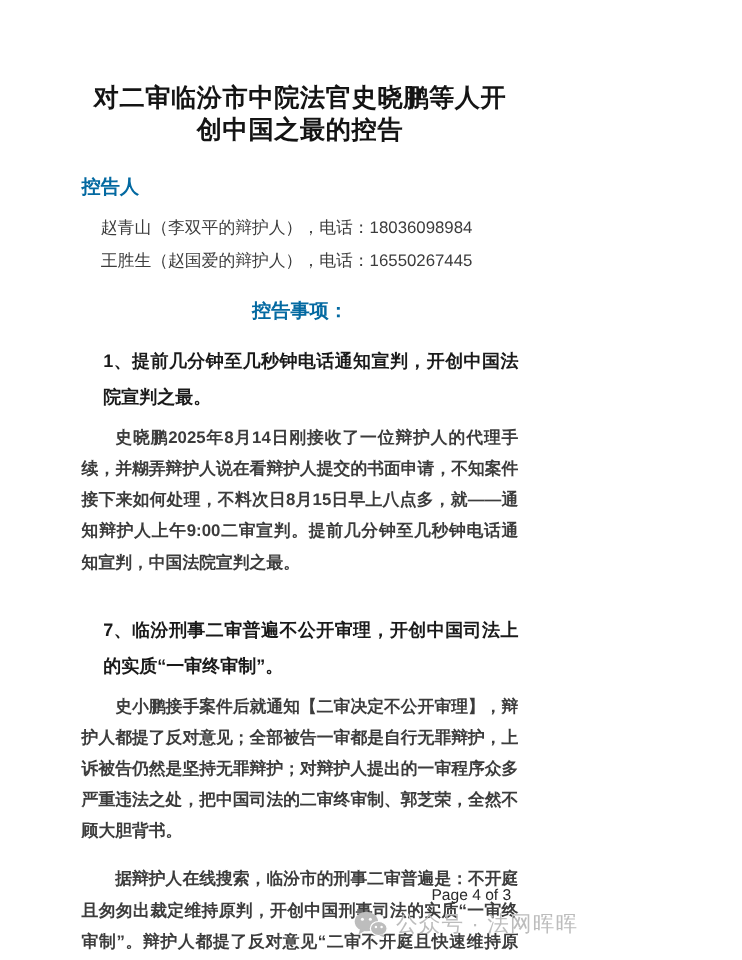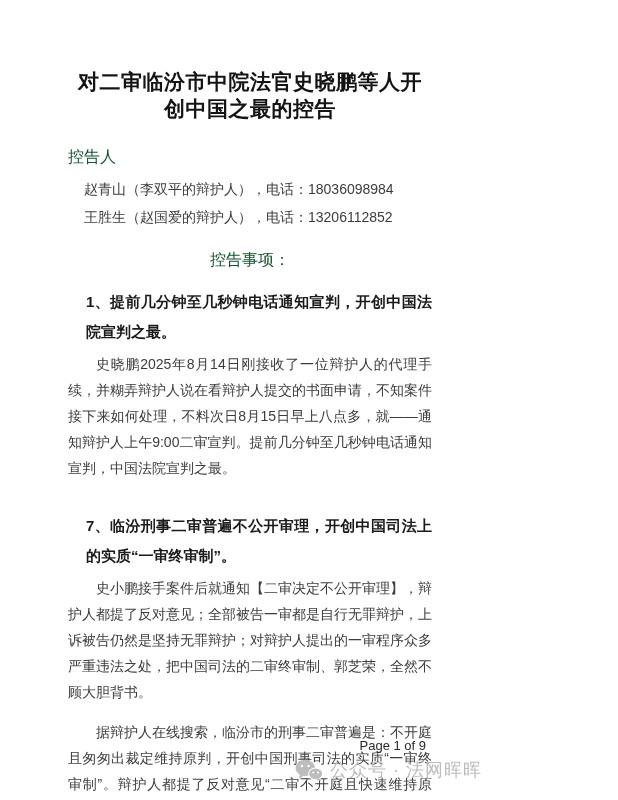--- a/index.html
+++ b/index.html
@@ -26,22 +26,22 @@
     font-size: 21px;
     font-weight: 700;
     text-align: center;
     color: #141414;
     letter-spacing: 0.5px;
     line-height: 1.3;
   }
   .section-heading {
     margin: 0 0 12px 0;
     font-size: 16px;
-    font-weight: 400;
-    color: #14532d;
+    font-weight: 700;
+    color: #0369a1;
     line-height: 1.3;
   }
   .accuser-line {
     margin: 0 0 7px 16px;
     font-size: 14px;
     color: #3c3c3c;
     line-height: 21px;
   }
   .matters-heading {
     margin-top: 22px;
@@ -58,20 +58,21 @@
   .item-title.first {
     margin-top: 16px;
   }
   .para {
     margin: 0 0 14px 0;
     font-size: 14px;
     color: #3c3c3c;
     line-height: 26px;
     text-indent: 2em;
     text-align: justify;
+    font-weight: bold;
   }
   .page-indicator {
     position: absolute;
     top: 738px;
     right: 72px;
     font-size: 13px;
     color: #2a2a2a;
   }
   .watermark {
     position: absolute;
@@ -91,34 +92,34 @@
 </style>
 </head>
 <body>
 
 <div class="doc">
 
   <h1 class="title">对二审临汾市中院法官史晓鹏等人开创中国之最的控告</h1>
 
   <h2 class="section-heading">控告人</h2>
   <p class="accuser-line">赵青山（李双平的辩护人），电话：18036098984</p>
-  <p class="accuser-line">王胜生（赵国爱的辩护人），电话：13206112852</p>
+  <p class="accuser-line">王胜生（赵国爱的辩护人），电话：16550267445</p>
 
   <h2 class="section-heading matters-heading">控告事项：</h2>
 
   <h3 class="item-title first">1、提前几分钟至几秒钟电话通知宣判，开创中国法院宣判之最。</h3>
   <p class="para">史晓鹏2025年8月14日刚接收了一位辩护人的代理手续，并糊弄辩护人说在看辩护人提交的书面申请，不知案件接下来如何处理，不料次日8月15日早上八点多，就——通知辩护人上午9:00二审宣判。提前几分钟至几秒钟电话通知宣判，中国法院宣判之最。</p>
 
   <h3 class="item-title">7、临汾刑事二审普遍不公开审理，开创中国司法上的实质“一审终审制”。</h3>
   <p class="para">史小鹏接手案件后就通知【二审决定不公开审理】，辩护人都提了反对意见；全部被告一审都是自行无罪辩护，上诉被告仍然是坚持无罪辩护；对辩护人提出的一审程序众多严重违法之处，把中国司法的二审终审制、郭芝荣，全然不顾大胆背书。</p>
   <p class="para">据辩护人在线搜索，临汾市的刑事二审普遍是：不开庭且匆匆出裁定维持原判，开创中国刑事司法的实质“一审终审制”。辩护人都提了反对意见“二审不开庭且快速维持原判”，把中国司法的二审终审制，给丢进了汾河。</p>
 
   <h3 class="item-title">3、恐惧“所谓的受害人们”参加庭审，开创“没有被骗仍是被诈骗”“诈骗犯诈骗自己和子女”的“诈骗犯”之最。</h3>
 
-  <div class="page-indicator">Page 1 of 9</div>
+  <div class="page-indicator">Page 4 of 3</div>
 
   <div class="watermark">
     <span class="wechat-icon">
       <svg width="28" height="23" viewBox="0 0 38 31" xmlns="http://www.w3.org/2000/svg" aria-hidden="true">
 
         <ellipse cx="14" cy="12" rx="13.2" ry="11" fill="#bdbdbd"></ellipse>
         <path d="M7 20 L5 27 L13 22 Z" fill="#bdbdbd"></path>
         <circle cx="9.5" cy="9.5" r="1.7" fill="#ffffff"></circle>
         <circle cx="18.5" cy="9.5" r="1.7" fill="#ffffff"></circle>
 

